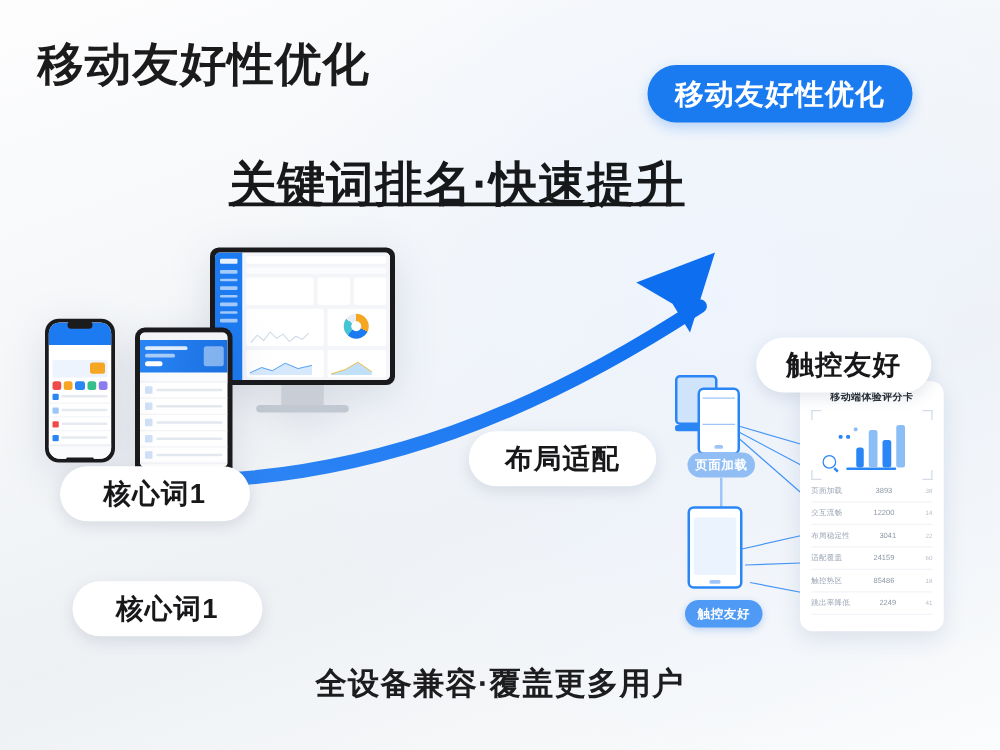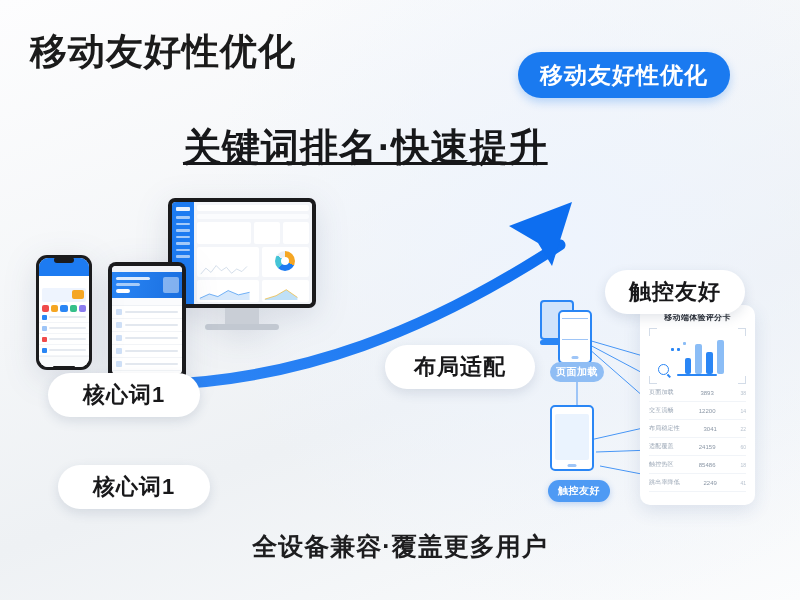--- a/index.html
+++ b/index.html
@@ -67,21 +67,21 @@
   
   .kw{
     position:absolute;height:44px;border-radius:23px;background:#ffffff;
     box-shadow:0 4px 12px rgba(40,60,100,.13);
     display:flex;align-items:center;justify-content:center;
     font-size:22px;font-weight:bold;color:#18181a;letter-spacing:1px;
   }
   .kw1{left:48px;top:373px;width:152px;}
   .kw2{left:196px;top:418px;width:152px;}
   .kw3{left:58px;top:465px;width:152px;}
-  .kw-mid{left:385px;top:345px;width:150px;}
+  .kw-mid{left:375px;top:345px;width:150px;}
   .kw-touch{left:605px;top:270px;width:140px;}
 
   
   .shadow-soft{filter:drop-shadow(0 8px 16px rgba(30,50,90,.13));}
 
   
   #monitor{position:absolute;left:168px;top:198px;width:148px;}
   #mon-body{
     width:148px;height:110px;background:#1a1a1c;border-radius:7px;padding:4px;
     box-sizing:border-box;

